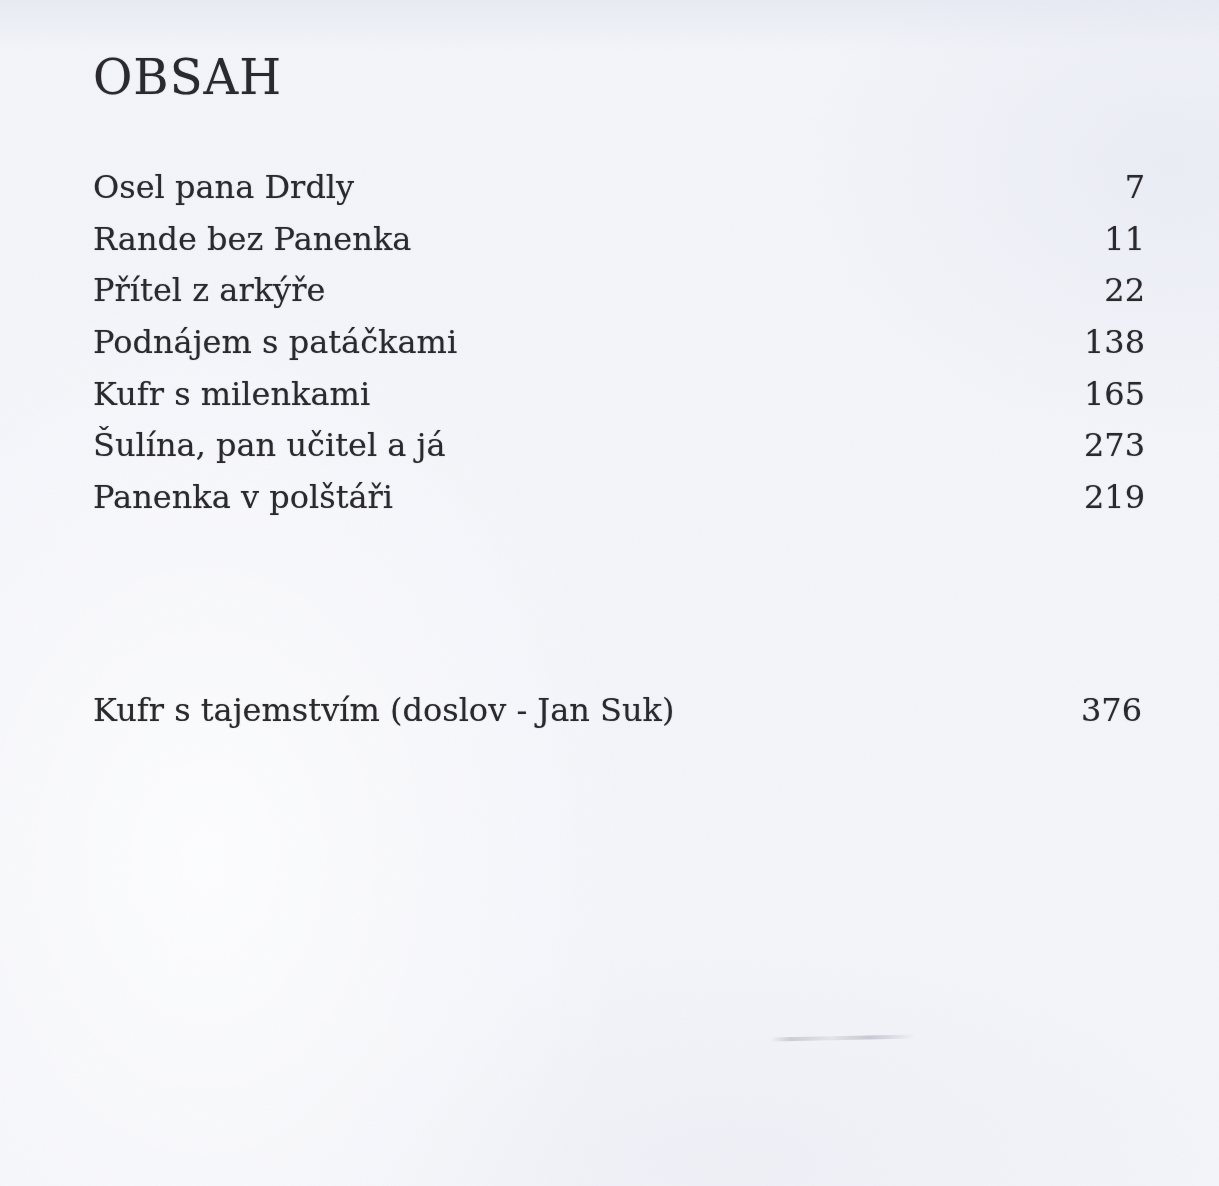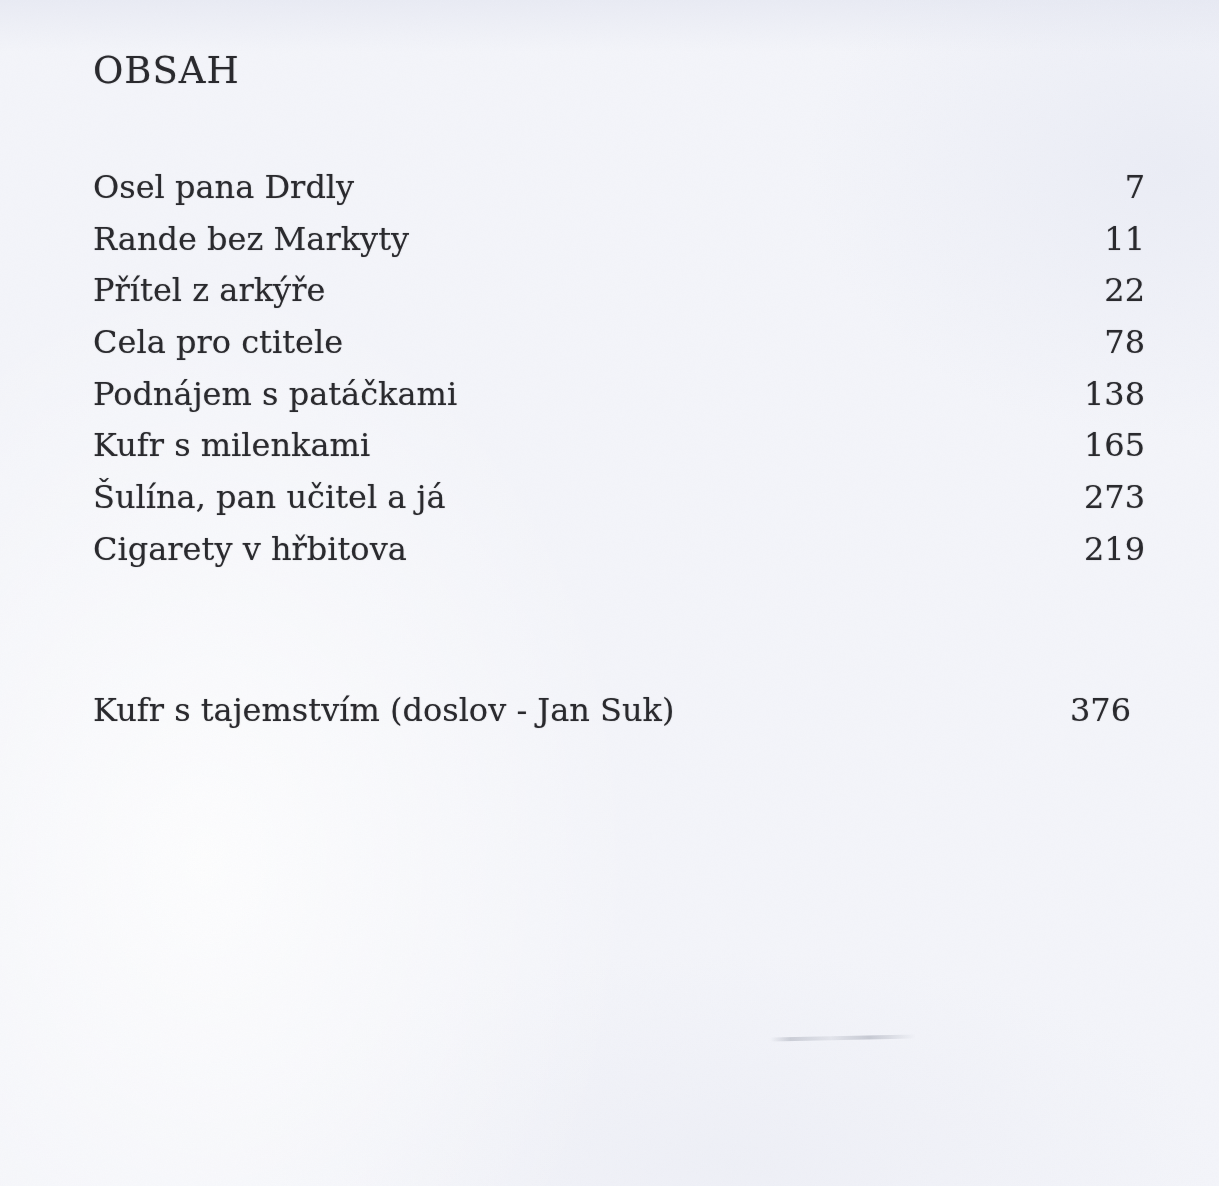--- a/index.html
+++ b/index.html
@@ -24,21 +24,21 @@
   .noise{
     position:absolute;
     left:0;top:0;
     pointer-events:none;
   }
   .heading{
     position:absolute;
     left:93px;
     top:49px;
     margin:0;
-    font-size:37px;
+    font-size:48px;
     font-weight:400;
     letter-spacing:1px;
     line-height:1.2;
     text-shadow:0 0 1.2px rgba(42,42,46,0.38);
   }
   .toc{
     position:absolute;
     left:93px;
     right:74px;
     top:161px;
@@ -50,21 +50,21 @@
     height:51.7px;
     line-height:52px;
     font-size:32px;
     white-space:nowrap;
     text-shadow:0 0 1.2px rgba(42,42,46,0.38);
     text-align:right;
   }
   .afterword{
     position:absolute;
     left:93px;
-    right:88px;
+    right:77px;
     top:684px;
   }
   .entry-page{
     font-variant-numeric:lining-nums;
   }
   .pencil-mark{
     position:absolute;
     left:770px;
     top:1036px;
     width:146px;
@@ -93,45 +93,41 @@
   </svg>
 
   <h1 class="heading">OBSAH</h1>
 
   <div class="toc">
     <div class="row">
       <span class="entry-title">Osel pana Drdly</span>
       <span class="entry-page">7</span>
     </div>
     <div class="row">
-      <span class="entry-title">Rande bez Markyty</span>
+      <span class="entry-title">Rande bez Panenka</span>
       <span class="entry-page">11</span>
     </div>
     <div class="row">
       <span class="entry-title">Přítel z arkýře</span>
       <span class="entry-page">22</span>
-    </div>
-    <div class="row">
-      <span class="entry-title">Cela pro ctitele</span>
-      <span class="entry-page">78</span>
     </div>
     <div class="row">
       <span class="entry-title">Podnájem s patáčkami</span>
       <span class="entry-page">138</span>
     </div>
     <div class="row">
       <span class="entry-title">Kufr s milenkami</span>
       <span class="entry-page">165</span>
     </div>
     <div class="row">
       <span class="entry-title">Šulína, pan učitel a já</span>
       <span class="entry-page">273</span>
     </div>
     <div class="row">
-      <span class="entry-title">Cigarety v hřbitova</span>
+      <span class="entry-title">Panenka v polštáři</span>
       <span class="entry-page">219</span>
     </div>
   </div>
 
   <div class="row afterword">
     <span class="entry-title">Kufr s tajemstvím (doslov - Jan Suk)</span>
     <span class="entry-page">376</span>
   </div>
 
   <div class="pencil-mark"></div>

